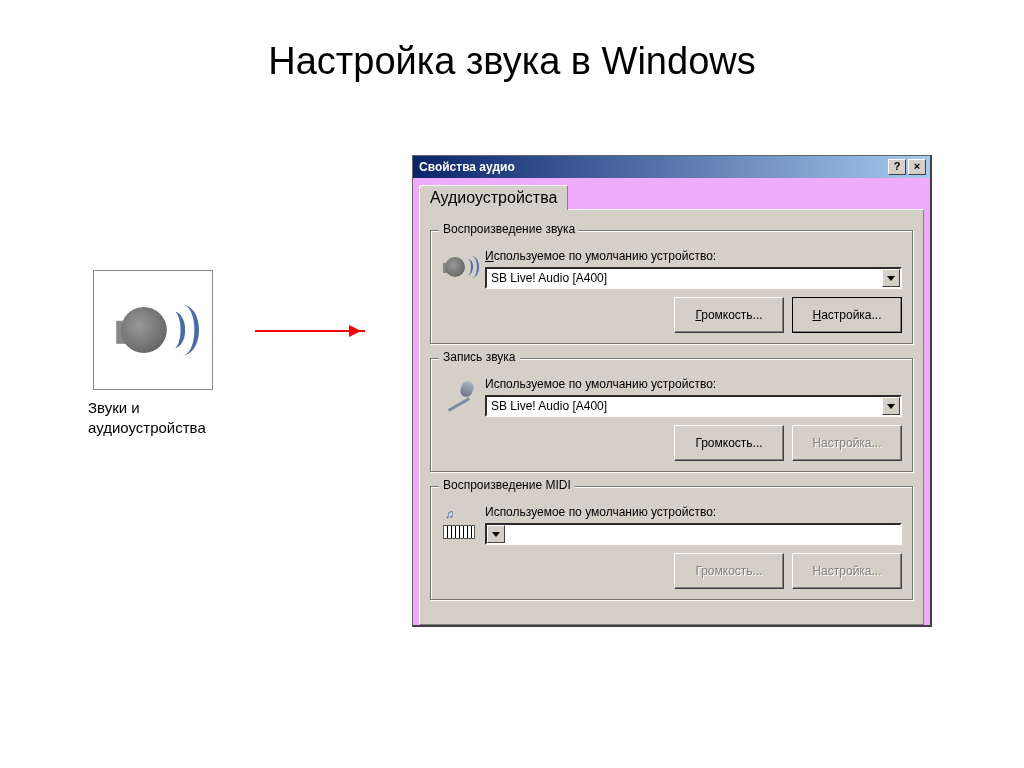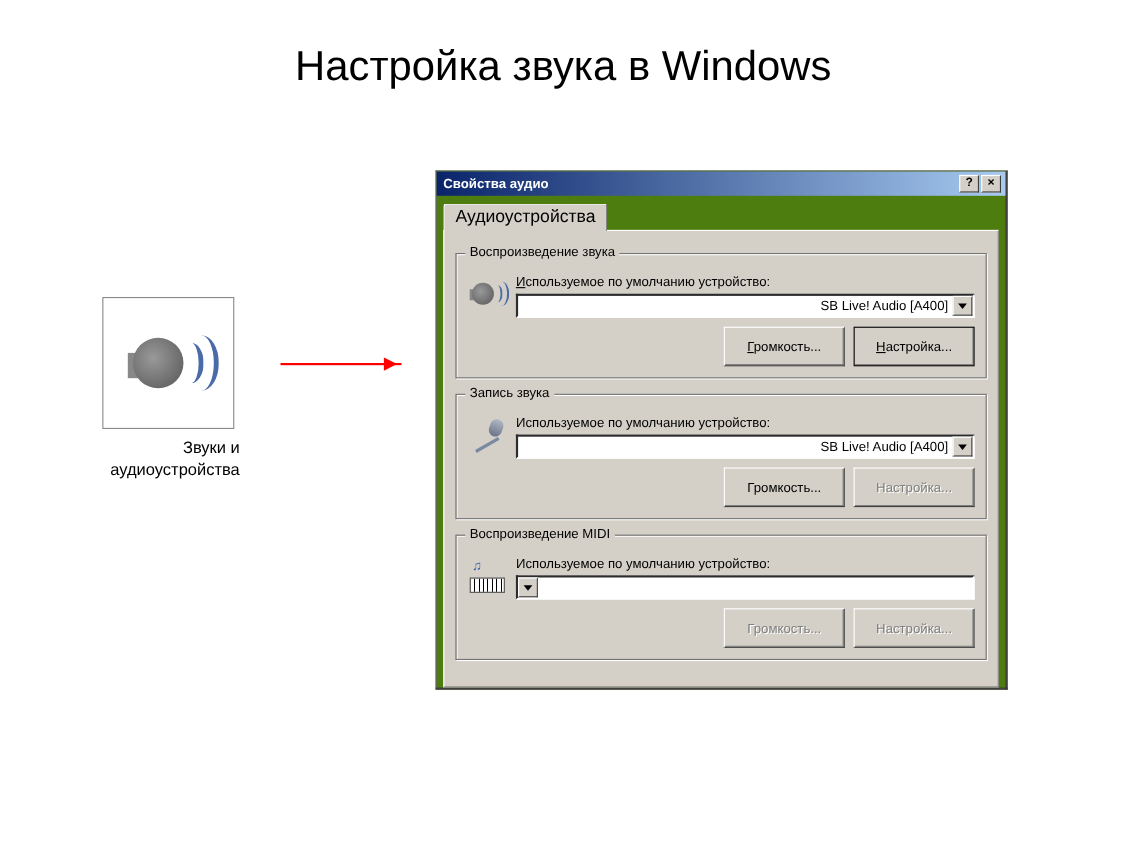--- a/index.html
+++ b/index.html
@@ -16,21 +16,21 @@
       font-size: 38px;
       font-weight: normal;
       padding-top: 40px;
       color: #000;
     }
     .desktop-icon {
       position: absolute;
       left: 88px;
       top: 270px;
       width: 130px;
-      text-align: right;
+      text-align: left;
     }
     .icon-box {
       width: 120px;
       height: 120px;
       border: 1px solid #888;
       margin: 0 auto 8px;
       background: #fff;
       display: flex;
       align-items: center;
       justify-content: center;
@@ -50,27 +50,27 @@
     }
     .arrow::after {
       content: "";
       position: absolute;
       right: -2px; top: -5px;
       border: 6px solid transparent;
       border-left: 12px solid #f00;
     }
     .window {
       position: absolute;
-      left: 396px;
+      left: 412px;
       top: 155px;
       width: 520px;
       font-family: Tahoma, sans-serif;
       font-size: 12px;
       border: 1px solid #666;
-      background: #4d7c0f;
+      background: #f0abfc;
       border-right: 2px solid #404040;
       border-bottom: 2px solid #404040;
     }
     .titlebar {
       background: linear-gradient(to right, #0a246a, #a6caf0);
       color: #fff;
       padding: 3px 4px;
       display: flex;
       align-items: center;
       font-weight: bold;
@@ -149,21 +149,20 @@
       border-left-color: #808080;
       background: #fff;
       height: 22px;
     }
     .combo-text {
       flex: 1;
       padding: 2px 4px;
       font-size: 12px;
       white-space: nowrap;
       overflow: hidden;
-      text-align: right;
     }
     .combo-btn {
       width: 18px;
       background: #d4d0c8;
       border: 1px solid #fff;
       border-right-color: #404040;
       border-bottom-color: #404040;
       display: flex; align-items: center; justify-content: center;
     }
     .combo-btn::after {

